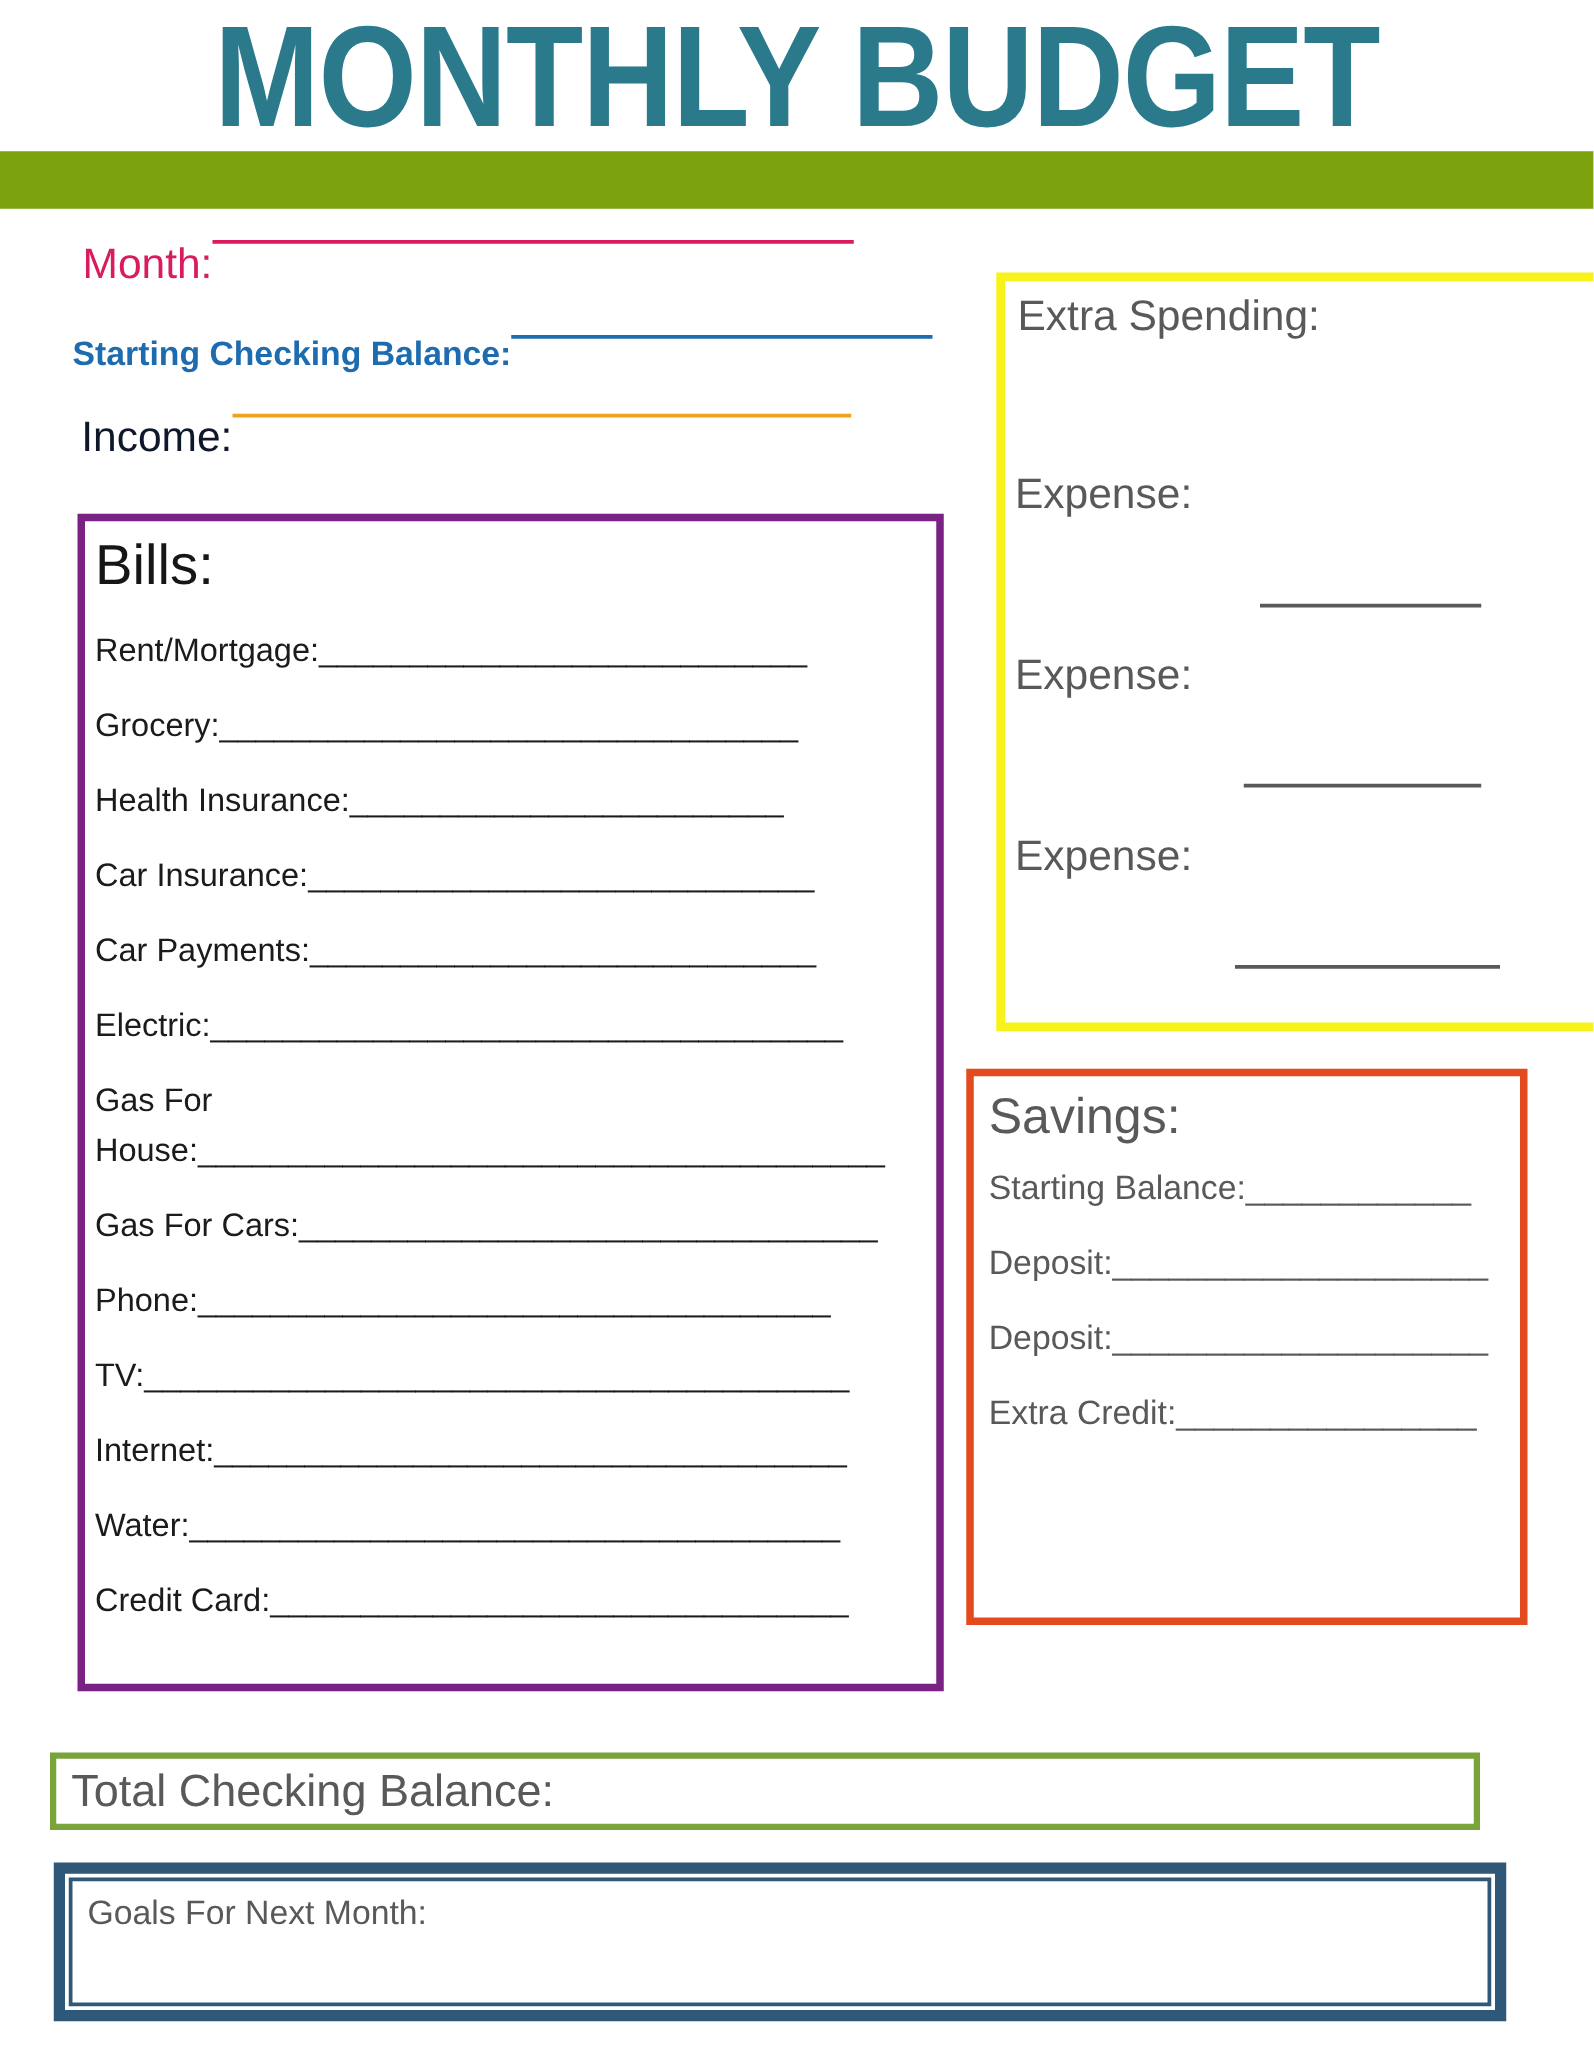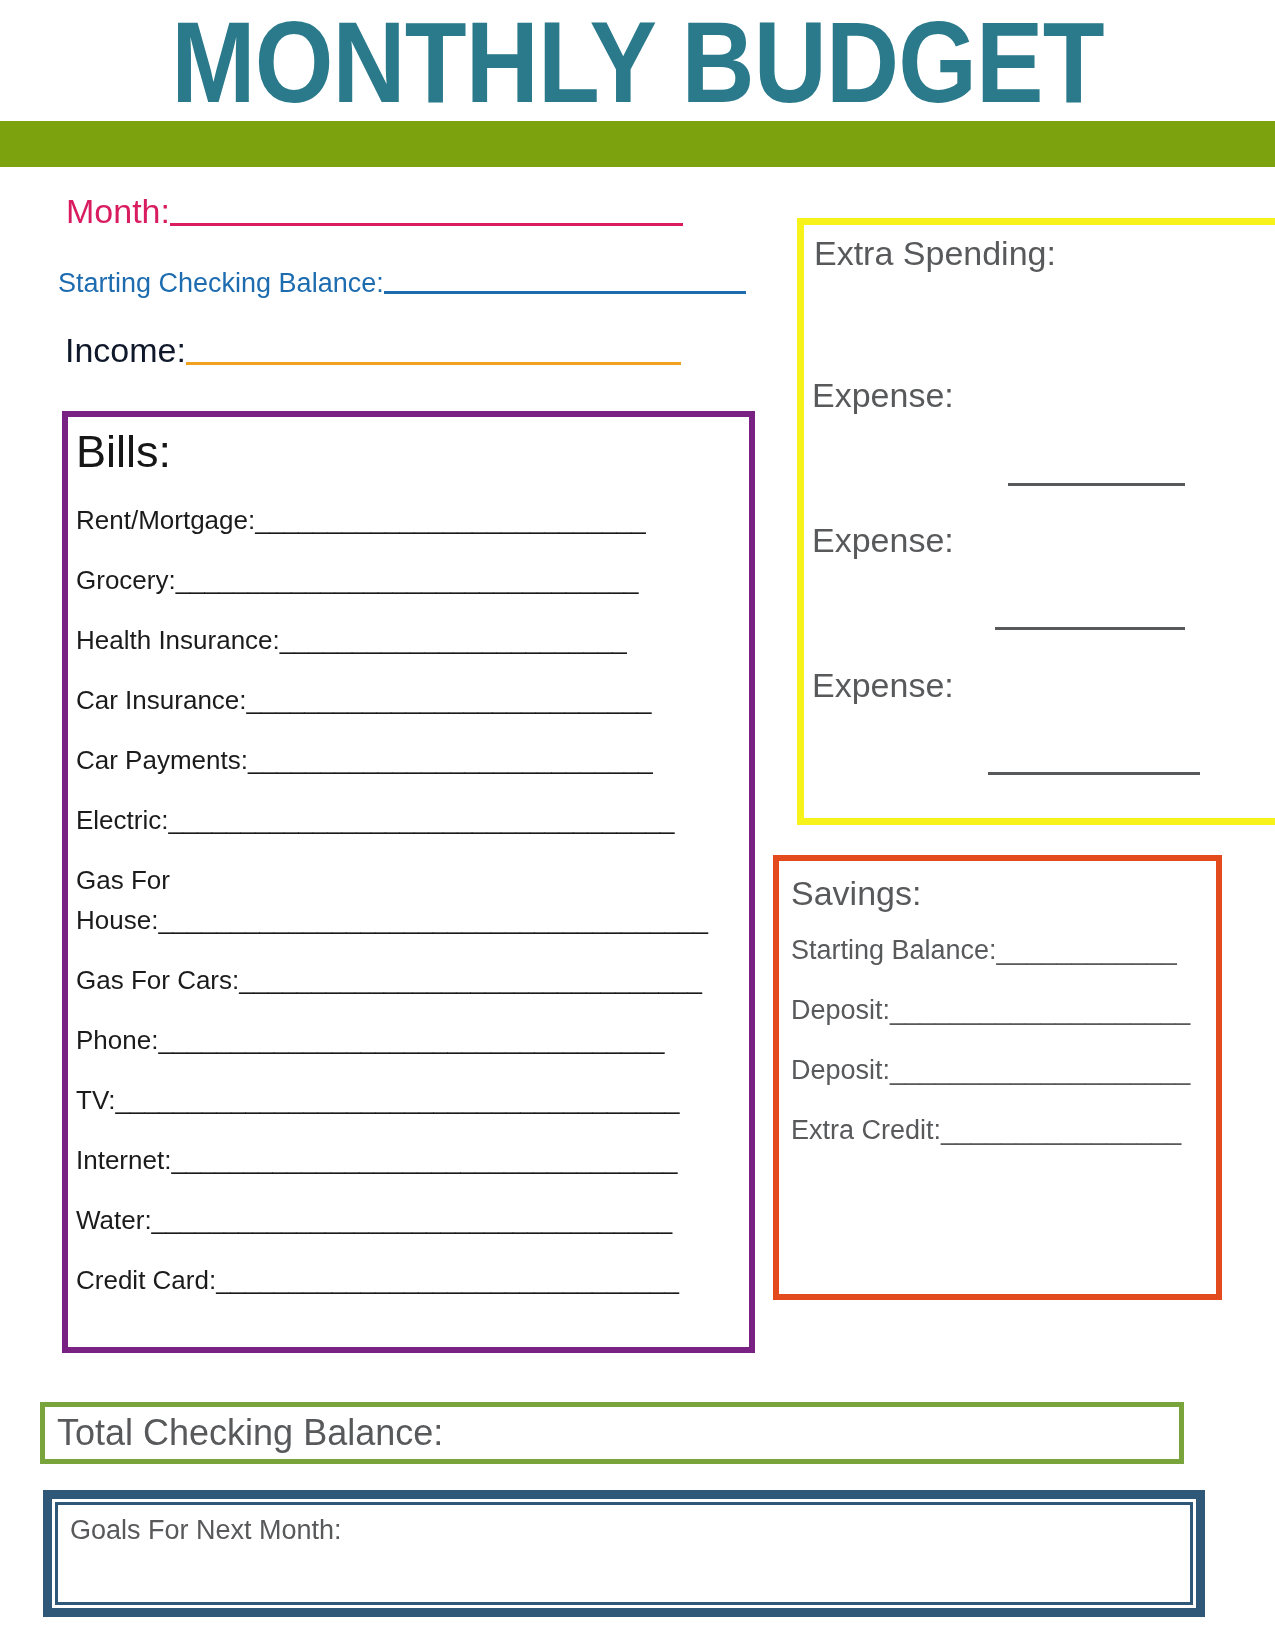--- a/index.html
+++ b/index.html
@@ -22,28 +22,28 @@
     transform-origin:50% 50%;
     letter-spacing:-1px;
     white-space:nowrap;
   }
   #green-bar{
     top:121px;left:0;width:1275px;height:46px;
     background:#7CA30D;
   }
 
   
-  .fill-row{display:flex;align-items:flex-end;white-space:nowrap;}
+  .fill-row{display:flex;align-items:flex-start;white-space:nowrap;}
   .fill-row .lbl{flex:0 0 auto;}
   .fill-row .fill-line{flex:1 1 auto;margin-bottom:5px;}
 
   #month-row{left:66px;top:192px;width:617px;font-size:34px;color:#D81C5F;}
   #month-row .fill-line{border-bottom:3px solid #D81C5F;}
 
-  #checking-row{left:58px;top:268px;width:688px;font-size:27px;color:#1E6CB0;}
+  #checking-row{left:58px;top:268px;width:688px;font-size:27px;color:#1E6CB0;font-weight:bold;}
   #checking-row .fill-line{border-bottom:3px solid #1E6CB0;}
 
   #income-row{left:65px;top:331px;width:616px;font-size:34px;color:#0f172a;}
   #income-row .fill-line{border-bottom:3px solid #F0A11F;}
 
   
   #bills-box{
     left:62px;top:411px;width:693px;height:942px;
     border:6px solid #7A2184;
     box-sizing:border-box;
@@ -79,21 +79,21 @@
   #expense-line-2{left:191px;top:402px;width:190px;}
   #expense-line-3{left:184px;top:547px;width:212px;}
 
   
   #savings-box{
     left:773px;top:855px;width:449px;height:445px;
     border:6px solid #E34A1D;
     box-sizing:border-box;
   }
   #savings-box .inner{padding:8px 12px 0 12px;}
-  #savings-heading{font-size:34px;line-height:40px;color:#58595B;margin-top:4px;}
+  #savings-heading{font-size:40px;line-height:40px;color:#58595B;margin-top:4px;}
   #savings-list{
     list-style:none;margin:21px 0 0 0;padding:0;
     color:#58595B;font-size:27px;
   }
   #savings-list li{line-height:32px;margin-bottom:28px;white-space:nowrap;}
 
   
   #total-box{
     left:40px;top:1402px;width:1144px;height:62px;
     border:5px solid #79A33B;

